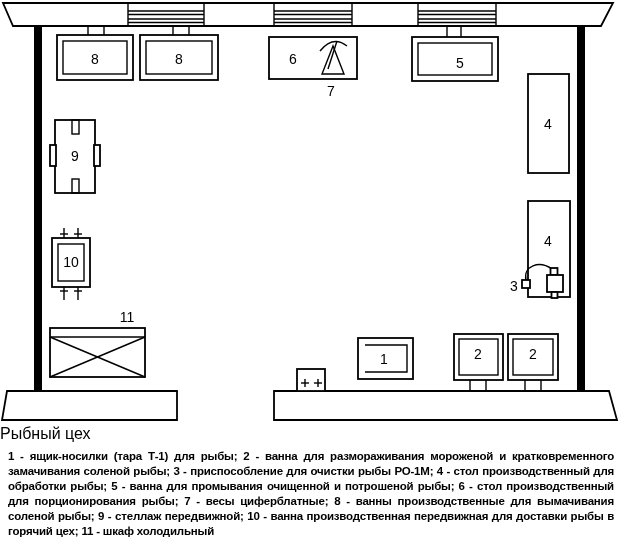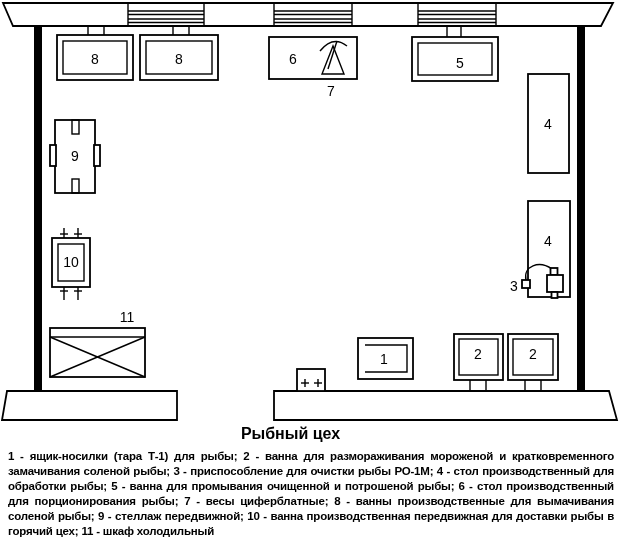--- a/index.html
+++ b/index.html
@@ -12,21 +12,21 @@
   #plan-svg{position:absolute;left:0;top:0;}
   .shape{fill:#ffffff;stroke:#000000;stroke-width:1.8;}
   .thin{fill:none;stroke:#000000;stroke-width:1.4;}
   .wallfill{fill:#000000;stroke:none;}
   .lbl{
     font-family:"Liberation Sans", sans-serif;
     font-size:14px;fill:#000;text-anchor:middle;
   }
   #plan-title{
     position:absolute;left:0;top:425px;width:581px;
-    text-align:center;font-size:16px;font-weight:700;
+    font-size:16px;font-weight:400;
   }
   #legend-text{
     position:absolute;left:8px;top:449px;width:606px;
     font-size:11.5px;font-weight:bold;line-height:15px;
     letter-spacing:-0.2px;text-align:justify;
   }
 </style>
 </head>
 <body>
 

